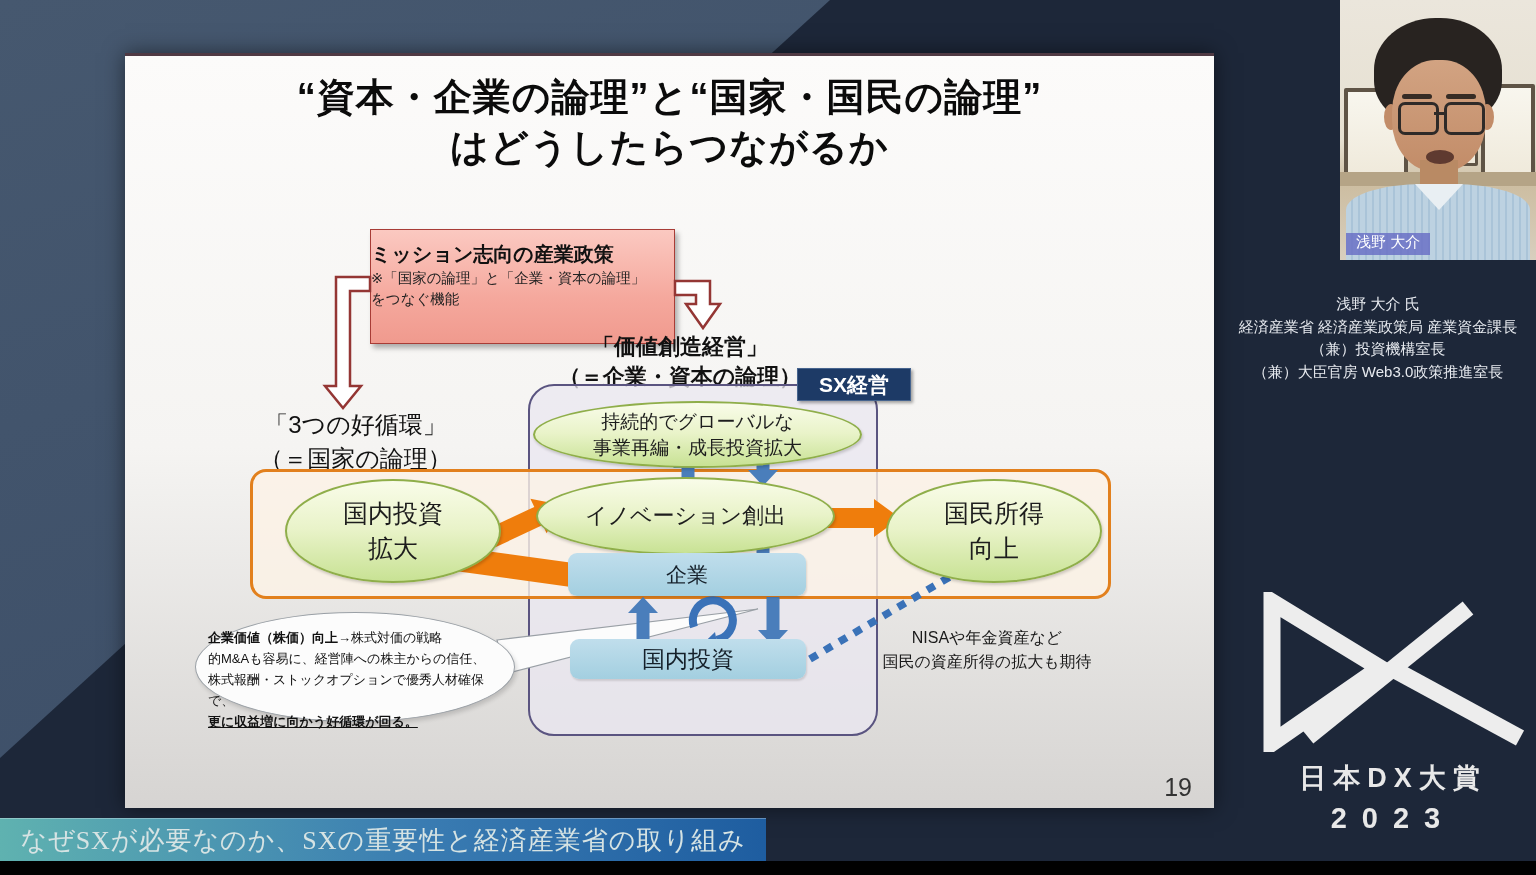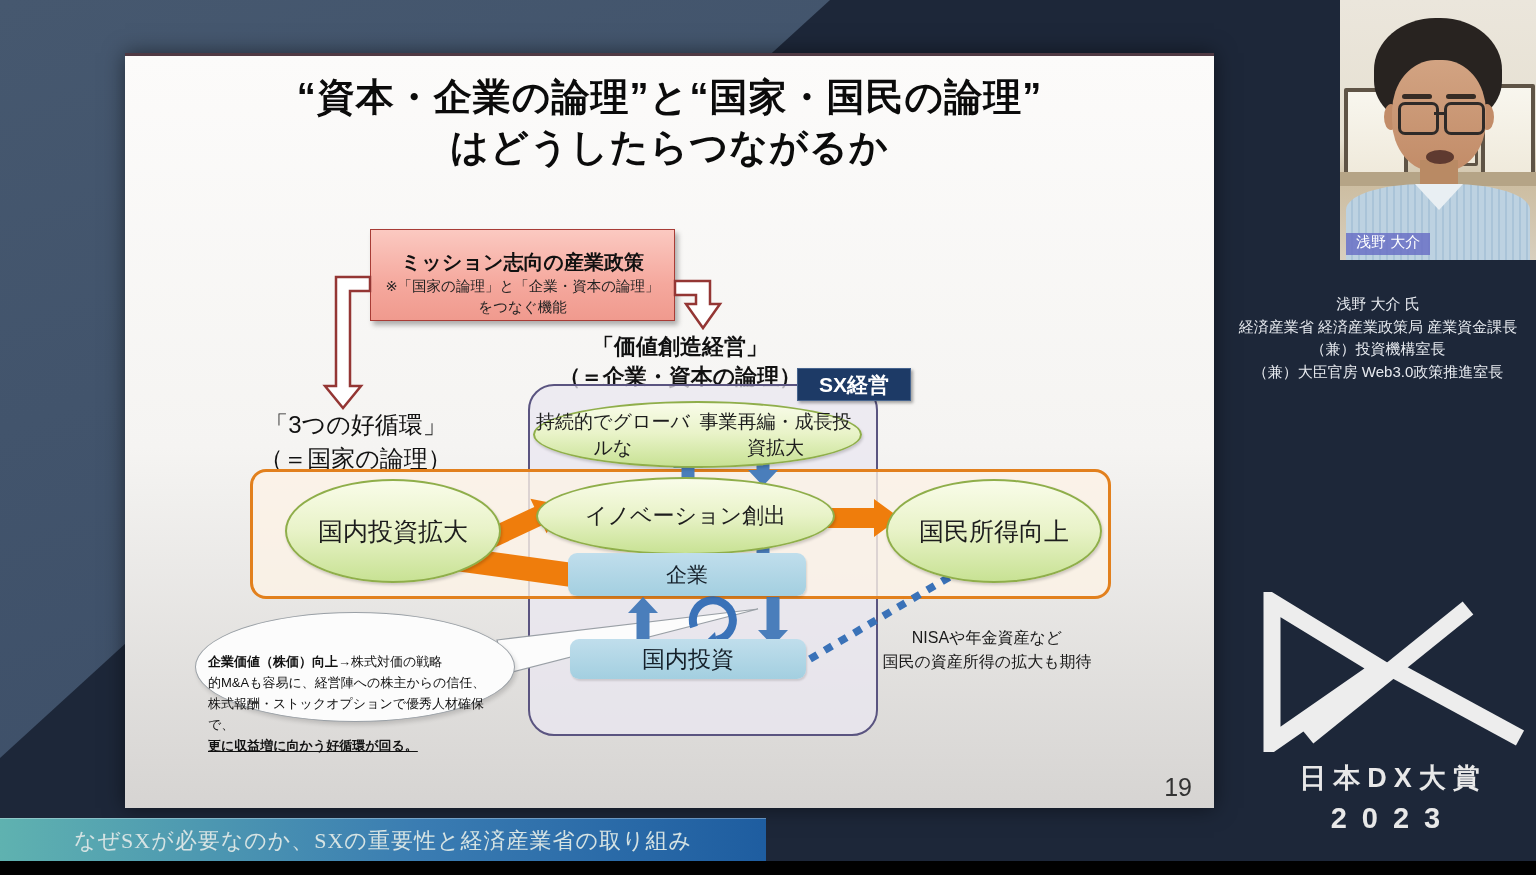--- a/index.html
+++ b/index.html
@@ -9,55 +9,55 @@
   
   #bg-diagonal{left:0;top:0;width:1536px;height:875px;
     background:linear-gradient(160deg,#46586f 0%,#3e5069 60%,#35465f 100%);
     clip-path:polygon(0 0,830px 0,0 758px);}
   
   #slide{left:125px;top:53px;width:1089px;height:755px;box-sizing:border-box;
     background:linear-gradient(180deg,#fcfbfa 0%,#f5f4f2 52%,#d6d4d2 100%);
     border-top:3px solid #503a44;box-shadow:0 0 20px rgba(0,0,0,.5);}
   #slide-title{top:16px;left:0;width:100%;text-align:center;color:#0b0b0b;
     font-size:38px;font-weight:800;line-height:1.32;letter-spacing:1px;}
-  #mission-box{left:245px;top:173px;width:305px;height:92px;box-sizing:border-box;
+  #mission-box{left:245px;top:173px;width:305px;height:115px;box-sizing:border-box;
     background:linear-gradient(180deg,#fbc9c1 0%,#f5a89d 60%,#f09a8e 100%);
     border:1.5px solid #a83c36;box-shadow:3px 4px 5px rgba(0,0,0,.3);
-    text-align:center;padding-top:19px;}
+    text-align:left;padding-top:11px;}
   #mission-title{font-size:20px;font-weight:bold;color:#111;}
   .mission-note{font-size:14.5px;color:#222;line-height:1.45;}
   #label-cycles{left:128px;top:352px;width:205px;text-align:center;
     font-size:24px;font-weight:normal;color:#111;line-height:1.4;}
   #label-value{left:395px;top:276px;width:320px;text-align:center;
     font-size:22px;font-weight:bold;color:#111;line-height:1.36;}
   #sx-badge{left:672px;top:312px;width:112px;height:31px;background:#1d3a66;
     border:1px solid #46648e;color:#fff;font-size:21px;font-weight:bold;
     display:flex;align-items:center;justify-content:center;box-shadow:2px 2px 3px rgba(0,0,0,.35);}
   #sx-container{left:403px;top:328px;width:350px;height:352px;border-radius:26px;
     border:2.5px solid #5a5480;background:rgba(233,231,240,.75);box-sizing:border-box;}
   #cycle-band{left:125px;top:413px;width:861px;height:130px;border-radius:16px;
     border:3px solid #e2801d;background:rgba(252,242,230,.8);box-sizing:border-box;}
   #diagram-svg{left:0;top:0;width:1089px;height:755px;pointer-events:none;}
   .ellipse-node{border:2px solid #8fae4a;border-radius:50%;
     background:linear-gradient(180deg,#f9fce9 0%,#e9f3c9 48%,#c8e294 100%);
-    display:flex;align-items:center;justify-content:center;
-    text-align:center;color:#1d1d1d;box-shadow:1px 2px 3px rgba(0,0,0,.18);}
+    display:flex;flex-direction:column;align-items:center;justify-content:center;
+    text-align:right;color:#1d1d1d;box-shadow:1px 2px 3px rgba(0,0,0,.18);}
   .blue-box{background:linear-gradient(180deg,#c0deec 0%,#a3cfe0 100%);
     border-radius:9px;display:flex;align-items:center;justify-content:center;
     color:#15202a;box-shadow:1px 2px 2px rgba(0,0,0,.12);}
   #node-sustainable{left:408px;top:345px;width:325px;height:63px;font-size:19px;line-height:1.35;}
   #node-domestic{left:160px;top:423px;width:212px;height:100px;font-size:25px;line-height:1.4;}
   #node-innovation{left:411px;top:421px;width:295px;height:74px;font-size:22px;}
   #node-income{left:761px;top:423px;width:212px;height:100px;font-size:25px;line-height:1.4;}
   #node-company{left:443px;top:497px;width:238px;height:43px;font-size:21px;}
   #node-capital{left:445px;top:583px;width:236px;height:40px;font-size:23px;}
   #node-shareholder{left:413px;top:625px;width:318px;height:48px;font-size:24px;}
   #callout{left:70px;top:556px;width:318px;height:108px;border-radius:50%;
     background:#fcfcfc;border:1.5px solid #9aa0a6;box-shadow:2px 3px 4px rgba(0,0,0,.15);}
-  #callout-text{left:12px;top:14px;width:296px;font-size:13px;line-height:1.62;color:#111;margin-top:24px;}
+  #callout-text{left:12px;top:14px;width:296px;font-size:13px;line-height:1.62;color:#111;}
   #callout-text .b{font-weight:bold;}
   #callout-text .u{font-weight:bold;text-decoration:underline;}
   #nisa-note{left:752px;top:570px;width:220px;text-align:center;font-size:16px;
     line-height:1.5;color:#1a1a1a;}
   #page-number{right:22px;bottom:6px;font-size:25px;color:#333;}
   
   #webcam{left:1340px;top:0;width:196px;height:260px;overflow:hidden;background:#ded8cc;}
   #room{left:0;top:0;width:196px;height:260px;
     background:linear-gradient(180deg,#ebe6dc 0%,#e6e0d1 54%,#cdbea2 72%,#d8cfbf 100%);}
   .win{position:absolute;background:linear-gradient(#f8f6ee,#efe9da);
@@ -90,21 +90,21 @@
   
   #dx-logo{left:1250px;top:592px;width:286px;text-align:center;color:#e8e8e8;}
   #dx-logo-title{font-size:27px;font-weight:600;letter-spacing:7px;margin-top:4px;}
   #dx-logo-year{font-size:29px;font-weight:600;letter-spacing:15px;margin-top:6px;}
   
   #banner{left:0;top:818px;width:766px;height:43px;
     background:linear-gradient(90deg,#5fb2b0 0%,#3a7cb2 55%,#1e5da0 100%);
     border-top:1px solid rgba(255,255,255,.3);
     display:flex;align-items:center;justify-content:center;
     font-family:"Liberation Serif","DejaVu Serif",serif;
-    font-size:22px;color:#d6e3e3;letter-spacing:1px;}
+    font-size:26px;color:#d6e3e3;letter-spacing:1px;}
   #bottom-bar{left:0;top:861px;width:1536px;height:14px;background:#010101;}
 </style>
 </head>
 <body>
 
 <div id="screen">
   <div class="abs" id="bg-diagonal"></div>
 
   <div class="abs" id="slide">
     <div class="abs" id="slide-title">

